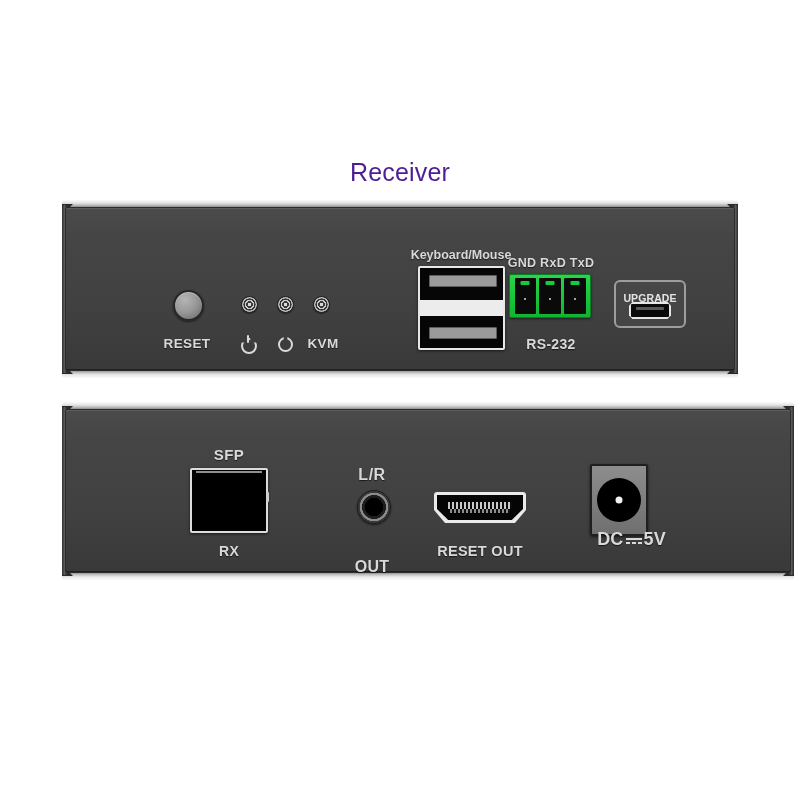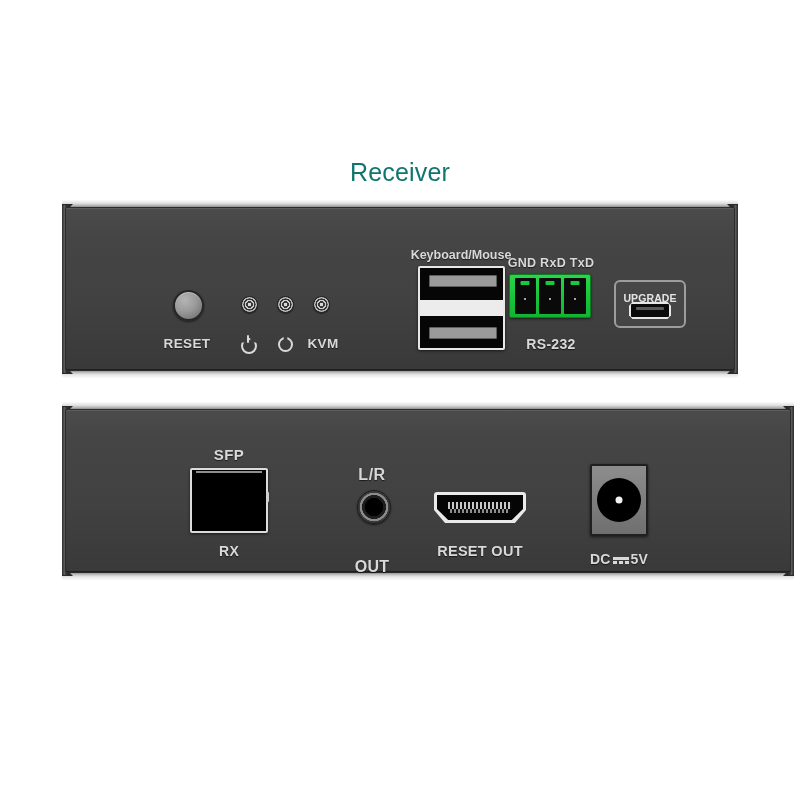--- a/index.html
+++ b/index.html
@@ -11,21 +11,21 @@
     position:relative;
   }
 
   
   #device-title{
     position:absolute;
     left:0;right:0;
     top:158px;
     text-align:center;
     font-size:25px;
-    color:#0f766e;
+    color:#4c1d95;
     letter-spacing:0.2px;
   }
 
   
   .panel-wrap{position:absolute;}
   #front-panel-wrap{left:62px;top:200px;width:676px;height:178px;}
   #back-panel-wrap{left:62px;top:402px;width:732px;height:178px;}
 
   
   .rail{
@@ -267,22 +267,22 @@
   }
   #dc-barrel{
     position:absolute;left:50%;top:50%;transform:translate(-50%,-50%);
     width:44px;height:44px;border-radius:50%;
     background:radial-gradient(circle at 50% 50%,#000 0%,#000 72%,#c9c9c9 74%,#9a9a9a 100%);
   }
   #dc-pin{
     position:absolute;left:50%;top:50%;transform:translate(-50%,-50%);
     width:7px;height:7px;border-radius:50%;background:#f2f2f2;
   }
-  #dc-label{left:506px;top:141px;width:94px;font-size:14px;letter-spacing:.2px;
-    display:flex;align-items:center;justify-content:center;gap:2px;}
+  #dc-label{left:506px;top:119px;width:94px;font-size:18px;letter-spacing:.2px;
+    display:flex;align-items:center;justify-content:flex-end;gap:2px;}
   .dc-sym{
     display:inline-block;position:relative;width:16px;height:12px;vertical-align:middle;
   }
   .dc-sym::before{
     content:"";position:absolute;left:0;top:4px;width:16px;height:2.5px;background:#d9d9d9;
   }
   .dc-sym::after{
     content:"";position:absolute;left:0;top:8px;width:16px;height:2.5px;
     background:repeating-linear-gradient(90deg,#d9d9d9 0 4px,transparent 4px 6px);
   }

